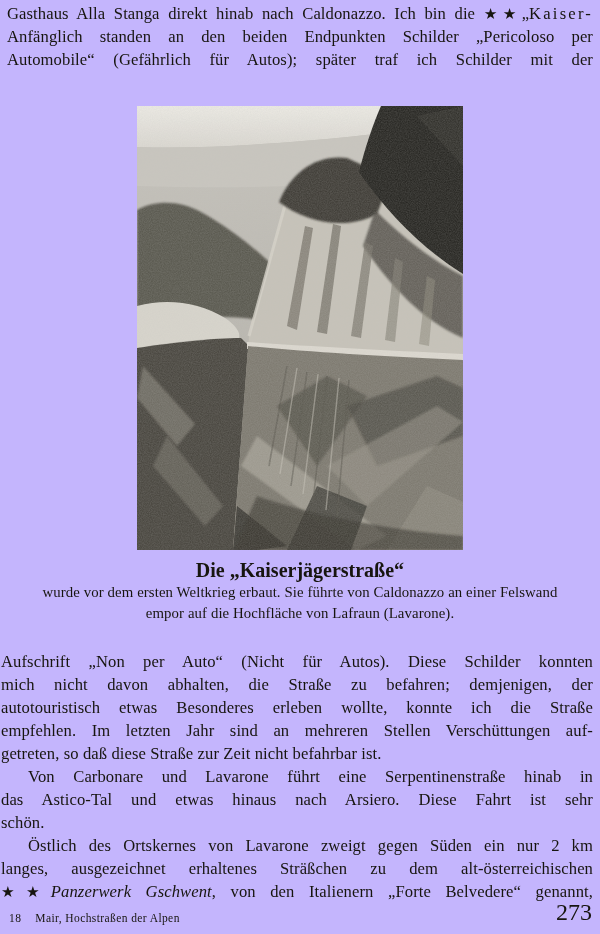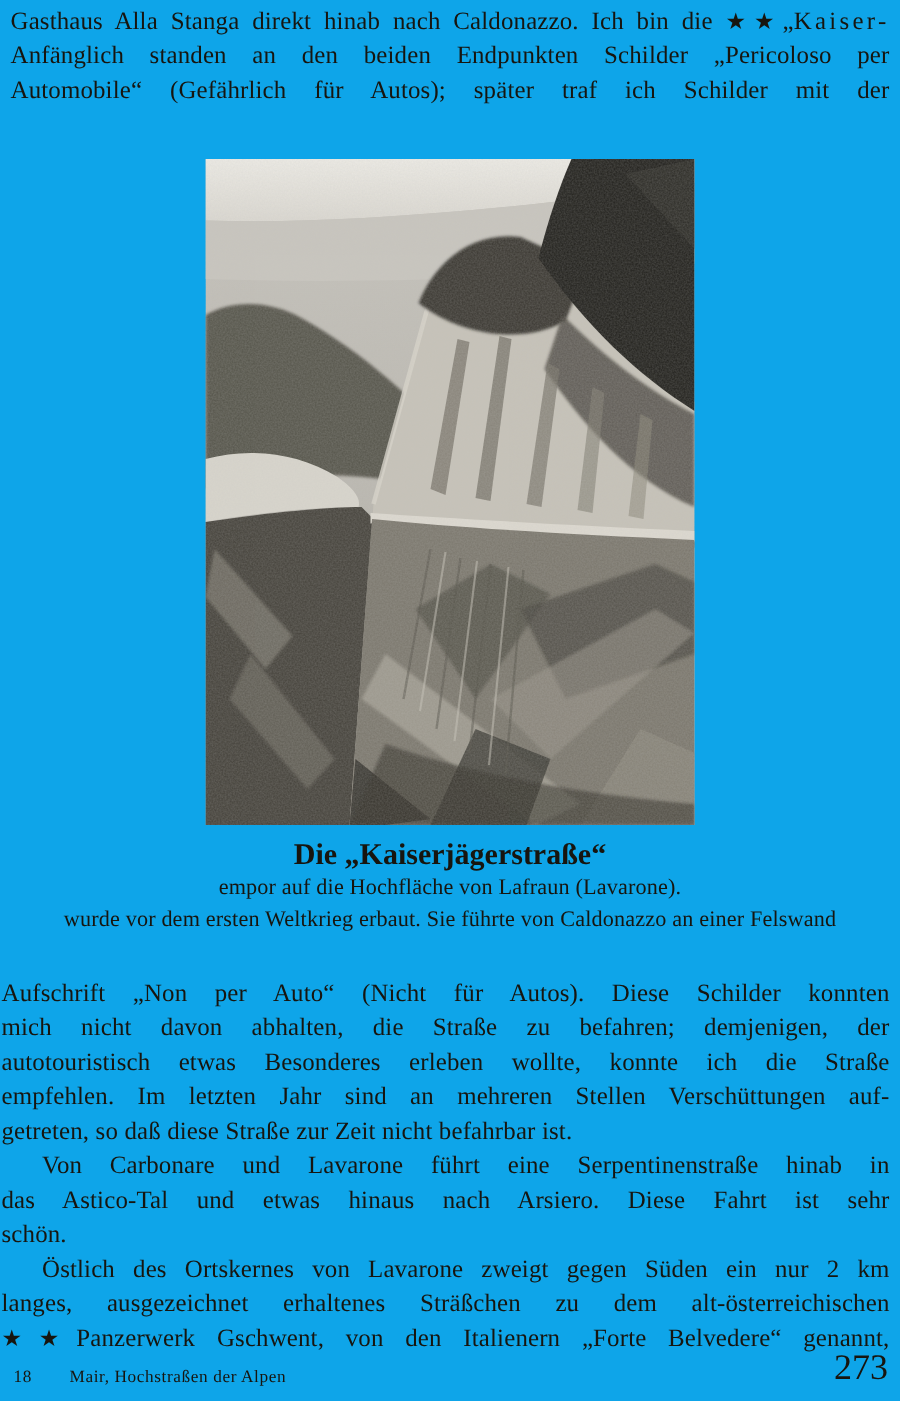--- a/index.html
+++ b/index.html
@@ -1,49 +1,49 @@
 <!DOCTYPE html>
 <html><head>
 <meta charset="utf-8">
 <style>
   html,body{margin:0;padding:0;}
   .page{
     position:relative;width:600px;height:934px;
-    background:#0ea5e9;color:#17150f;
+    background:#c4b5fd;color:#17150f;
     font-family:"Liberation Serif","DejaVu Serif",serif;
     overflow:hidden;
   }
   
   .para .tline{
     display:block;height:23px;line-height:23px;font-size:16.6px;
     letter-spacing:0.1px;
   }
   .tline.just{text-align:justify;text-align-last:justify;}
   .tline.ind{text-indent:27px;}
   .sp{letter-spacing:2.2px;}
-  .it{}
+  .it{font-style:italic;}
   .stars{letter-spacing:1px;font-size:0.92em;}
   .intro{position:absolute;top:2px;left:7px;right:7px;}
   .body-text{position:absolute;top:650px;left:1px;right:7px;}
   .photo-figure{
     position:absolute;left:137px;top:106px;width:326px;height:444px;margin:0;
   }
   .photo-figure svg{display:block;width:326px;height:444px;}
   .caption-title{
     position:absolute;top:560px;left:0;right:0;
     text-align:center;font-weight:bold;font-size:20px;line-height:20px;
   }
   .caption-lines{position:absolute;top:582px;left:6px;right:6px;}
   .caption-lines .tline{
     display:block;height:21px;line-height:21px;font-size:14.8px;text-align:center;
   }
   .footer-left{
     position:absolute;left:9px;top:912px;font-size:11.5px;letter-spacing:0.4px;
   }
-  .footer-left .running-title{margin-left:25px;}
+  .footer-left .running-title{margin-left:14px;}
   .page-number{
     position:absolute;right:8px;top:901px;font-size:24px;line-height:22px;
   }
 </style>
 </head>
 <body>
 
 <div class="page">
 
   <div class="intro para">
@@ -125,22 +125,22 @@
           <path d="M181,268 L166,388"></path>
           <path d="M202,272 L189,404"></path>
       </g>
 
       <rect width="326" height="444" filter="url(#grain)" opacity="0.45"></rect>
     </svg>
   </figure>
 
   <div class="caption-title">Die „Kaiserjägerstraße“</div>
   <div class="caption-lines para">
+      <div class="tline"><span>wurde vor dem ersten Weltkrieg erbaut. Sie führte von Caldonazzo an einer Felswand</span></div>
       <div class="tline"><span>empor auf die Hochfläche von Lafraun (Lavarone).</span></div>
-      <div class="tline"><span>wurde vor dem ersten Weltkrieg erbaut. Sie führte von Caldonazzo an einer Felswand</span></div>
     </div>
 
   <div class="body-text para">
       <div class="tline just"><span>Aufschrift „Non per Auto“ (Nicht für Autos). Diese Schilder konnten</span></div>
       <div class="tline just"><span>mich nicht davon abhalten, die Straße zu befahren; demjenigen, der</span></div>
       <div class="tline just"><span>autotouristisch etwas Besonderes erleben wollte, konnte ich die Straße</span></div>
       <div class="tline just"><span>empfehlen. Im letzten Jahr sind an mehreren Stellen Verschüttungen auf-</span></div>
       <div class="tline"><span>getreten, so daß diese Straße zur Zeit nicht befahrbar ist.</span></div>
       <div class="tline just ind"><span>Von Carbonare und Lavarone führt eine Serpentinenstraße hinab in</span></div>
       <div class="tline just"><span>das Astico-Tal und etwas hinaus nach Arsiero. Diese Fahrt ist sehr</span></div>

